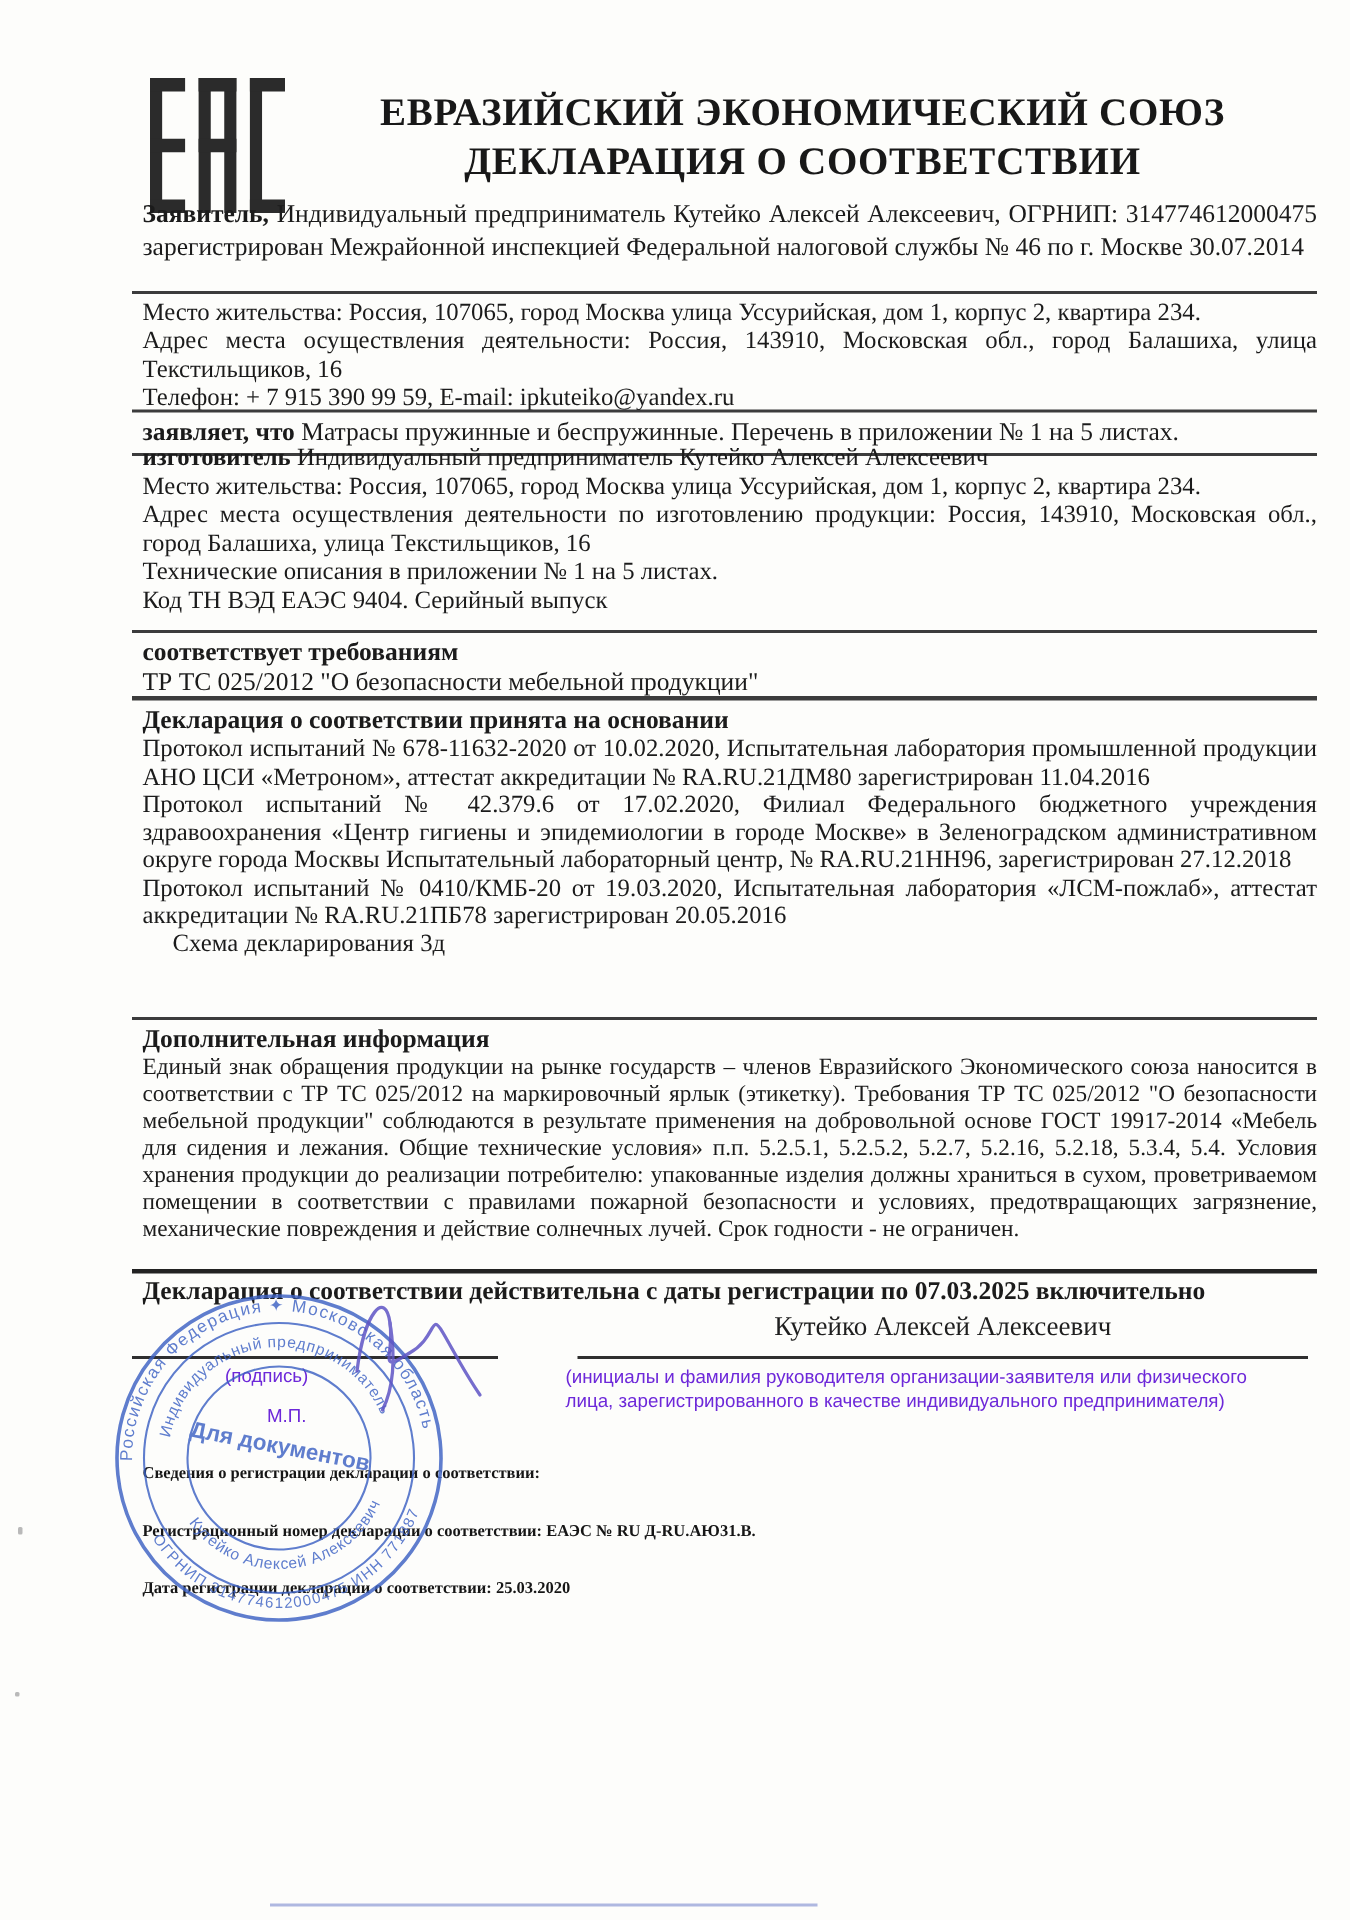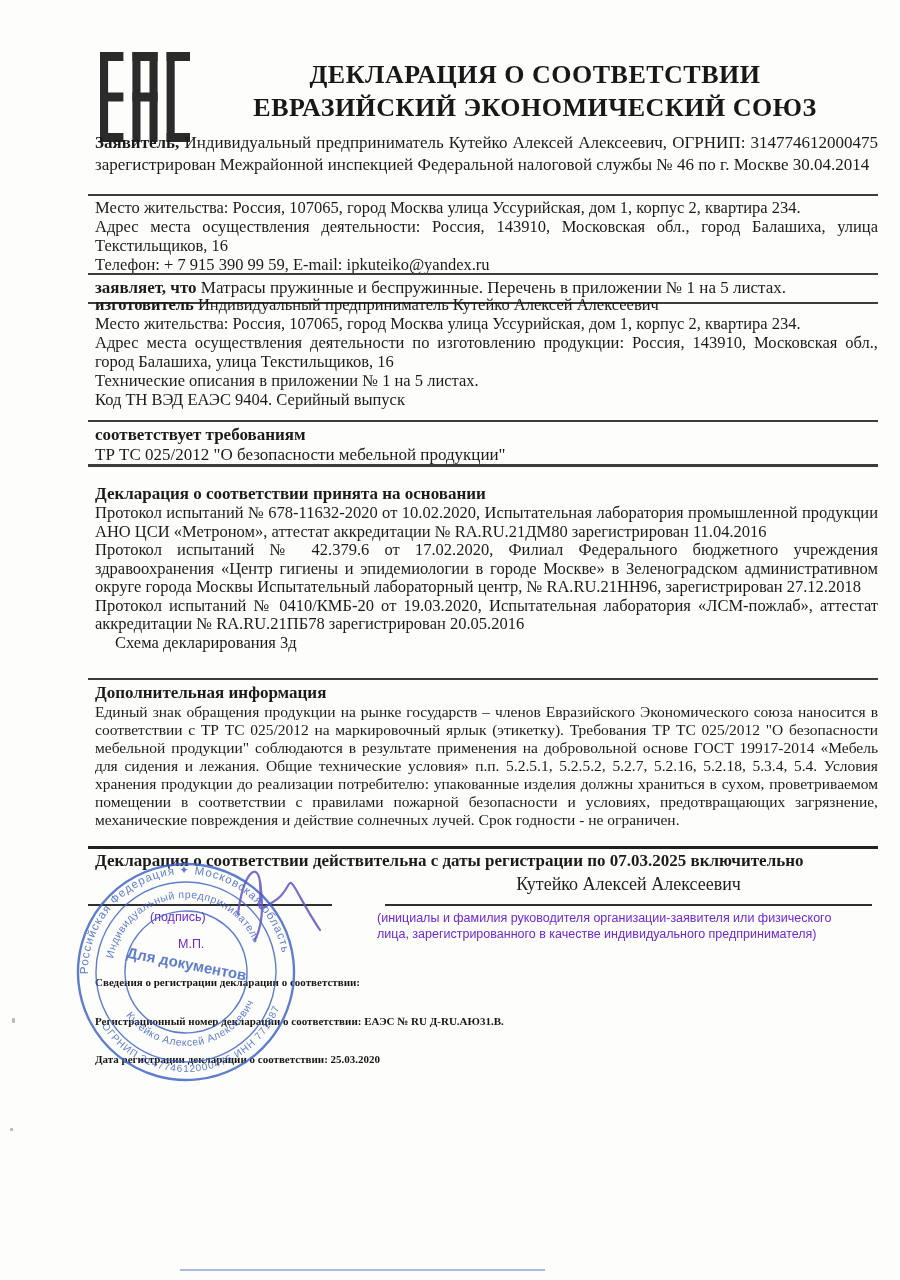--- a/index.html
+++ b/index.html
@@ -52,27 +52,27 @@
       <rect x="36" y="0" width="28" height="10"></rect>
       <rect x="36" y="45" width="28" height="10"></rect>
 
       <rect x="74" y="0" width="9" height="100"></rect>
       <rect x="74" y="0" width="26" height="10"></rect>
       <rect x="74" y="90" width="26" height="10"></rect>
     </g>
   </svg>
 
   <div class="abs titles">
+    <div>ЕВРАЗИЙСКИЙ ЭКОНОМИЧЕСКИЙ СОЮЗ</div>
     <div>ДЕКЛАРАЦИЯ О СООТВЕТСТВИИ</div>
-    <div>ЕВРАЗИЙСКИЙ ЭКОНОМИЧЕСКИЙ СОЮЗ</div>
   </div>
 
   <div class="abs content para" style="top:132px;">
     <b class="lead">Заявитель,</b>
-    <span>Индивидуальный предприниматель Кутейко Алексей Алексеевич,  ОГРНИП: 314774612000475 зарегистрирован Межрайонной инспекцией Федеральной налоговой службы № 46 по г. Москве 30.04.2014</span>
+    <span>Индивидуальный предприниматель Кутейко Алексей Алексеевич,  ОГРНИП: 314774612000475 зарегистрирован Межрайонной инспекцией Федеральной налоговой службы № 46 по г. Москве 30.07.2014</span>
   </div>
   <div class="rule" style="top:194px;height:1.5px;"></div>
 
   <div class="abs content blk lh19" style="top:198px;">
     <p>Место жительства: Россия, 107065, город Москва улица Уссурийская, дом 1, корпус 2, квартира 234.</p>
     <p class="jt">Адрес места осуществления деятельности: Россия, 143910, Московская обл., город  Балашиха, улица Текстильщиков, 16</p>
     <p>Телефон: + 7 915 390 99 59, E-mail: ipkuteiko@yandex.ru</p>
   </div>
   <div class="rule" style="top:273px;height:1.5px;"></div>
 
@@ -93,21 +93,21 @@
     <p>Код ТН ВЭД ЕАЭС 9404.  Серийный выпуск</p>
   </div>
   <div class="rule" style="top:420px;height:2px;"></div>
 
   <div class="abs content blk" style="top:425px;font-size:17px;line-height:20px;">
     <p><b>соответствует требованиям</b></p>
     <p>ТР ТС 025/2012 "О безопасности мебельной продукции"</p>
   </div>
   <div class="rule" style="top:464px;height:3px;"></div>
 
-  <div class="abs content basis" style="top:484px;">
+  <div class="abs content basis" style="top:470px;">
     <p class="hd">Декларация о соответствии принята на основании</p>
     <p>Протокол испытаний № 678-11632-2020 от 10.02.2020, Испытательная лаборатория промышленной продукции АНО ЦСИ «Метроном», аттестат аккредитации № RA.RU.21ДМ80 зарегистрирован 11.04.2016</p>
     <p>Протокол испытаний № 42.379.6 от 17.02.2020, Филиал Федерального бюджетного учреждения здравоохранения «Центр гигиены и эпидемиологии в городе Москве» в Зеленоградском административном округе города Москвы Испытательный лабораторный центр, № RA.RU.21НН96, зарегистрирован 27.12.2018</p>
     <p>Протокол испытаний № 0410/КМБ-20 от 19.03.2020, Испытательная лаборатория «ЛСМ-пожлаб», аттестат аккредитации № RA.RU.21ПБ78 зарегистрирован 20.05.2016</p>
     <p style="text-align:left;margin-left:20px;">Схема декларирования 3д</p>
   </div>
   <div class="rule" style="top:678px;height:1.5px;"></div>
 
   <div class="abs content addl" style="top:683px;">
     <div class="hd">Дополнительная информация</div>

